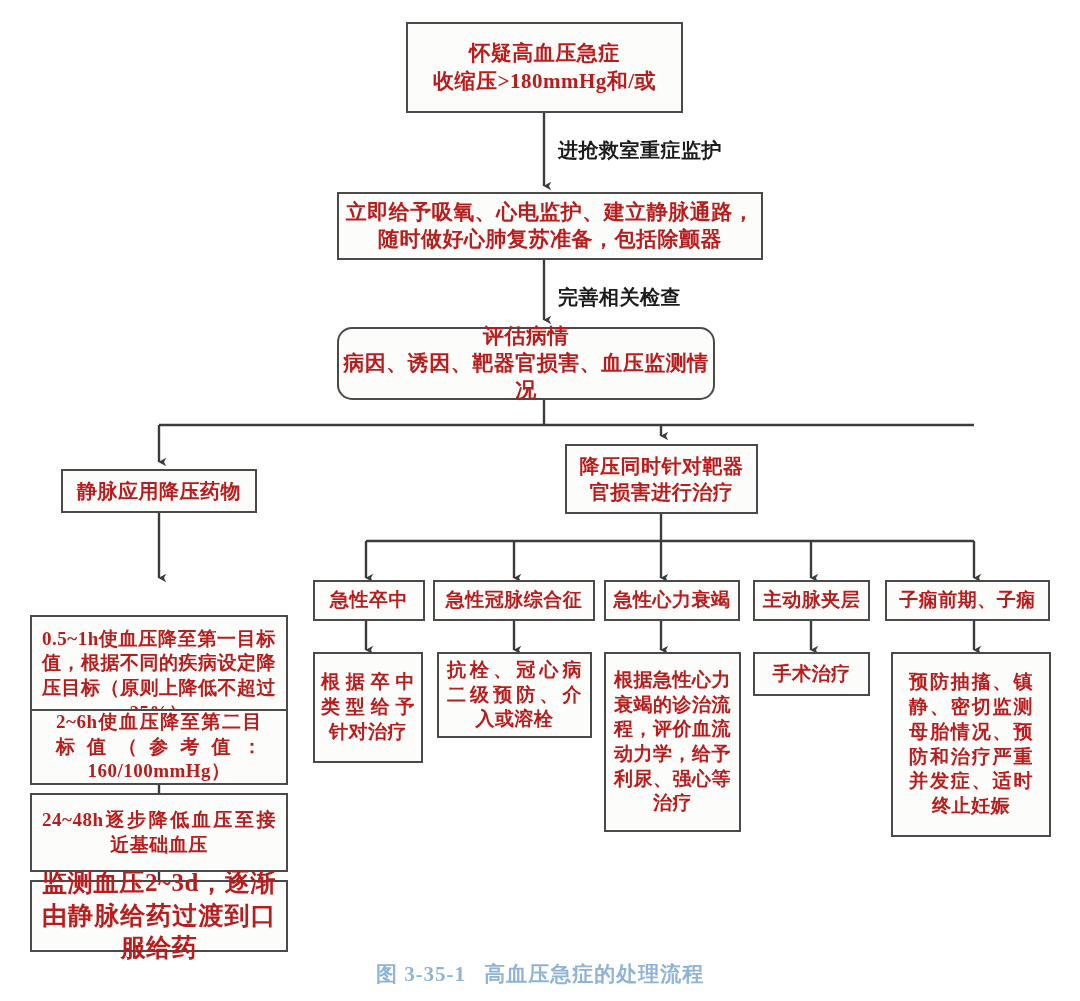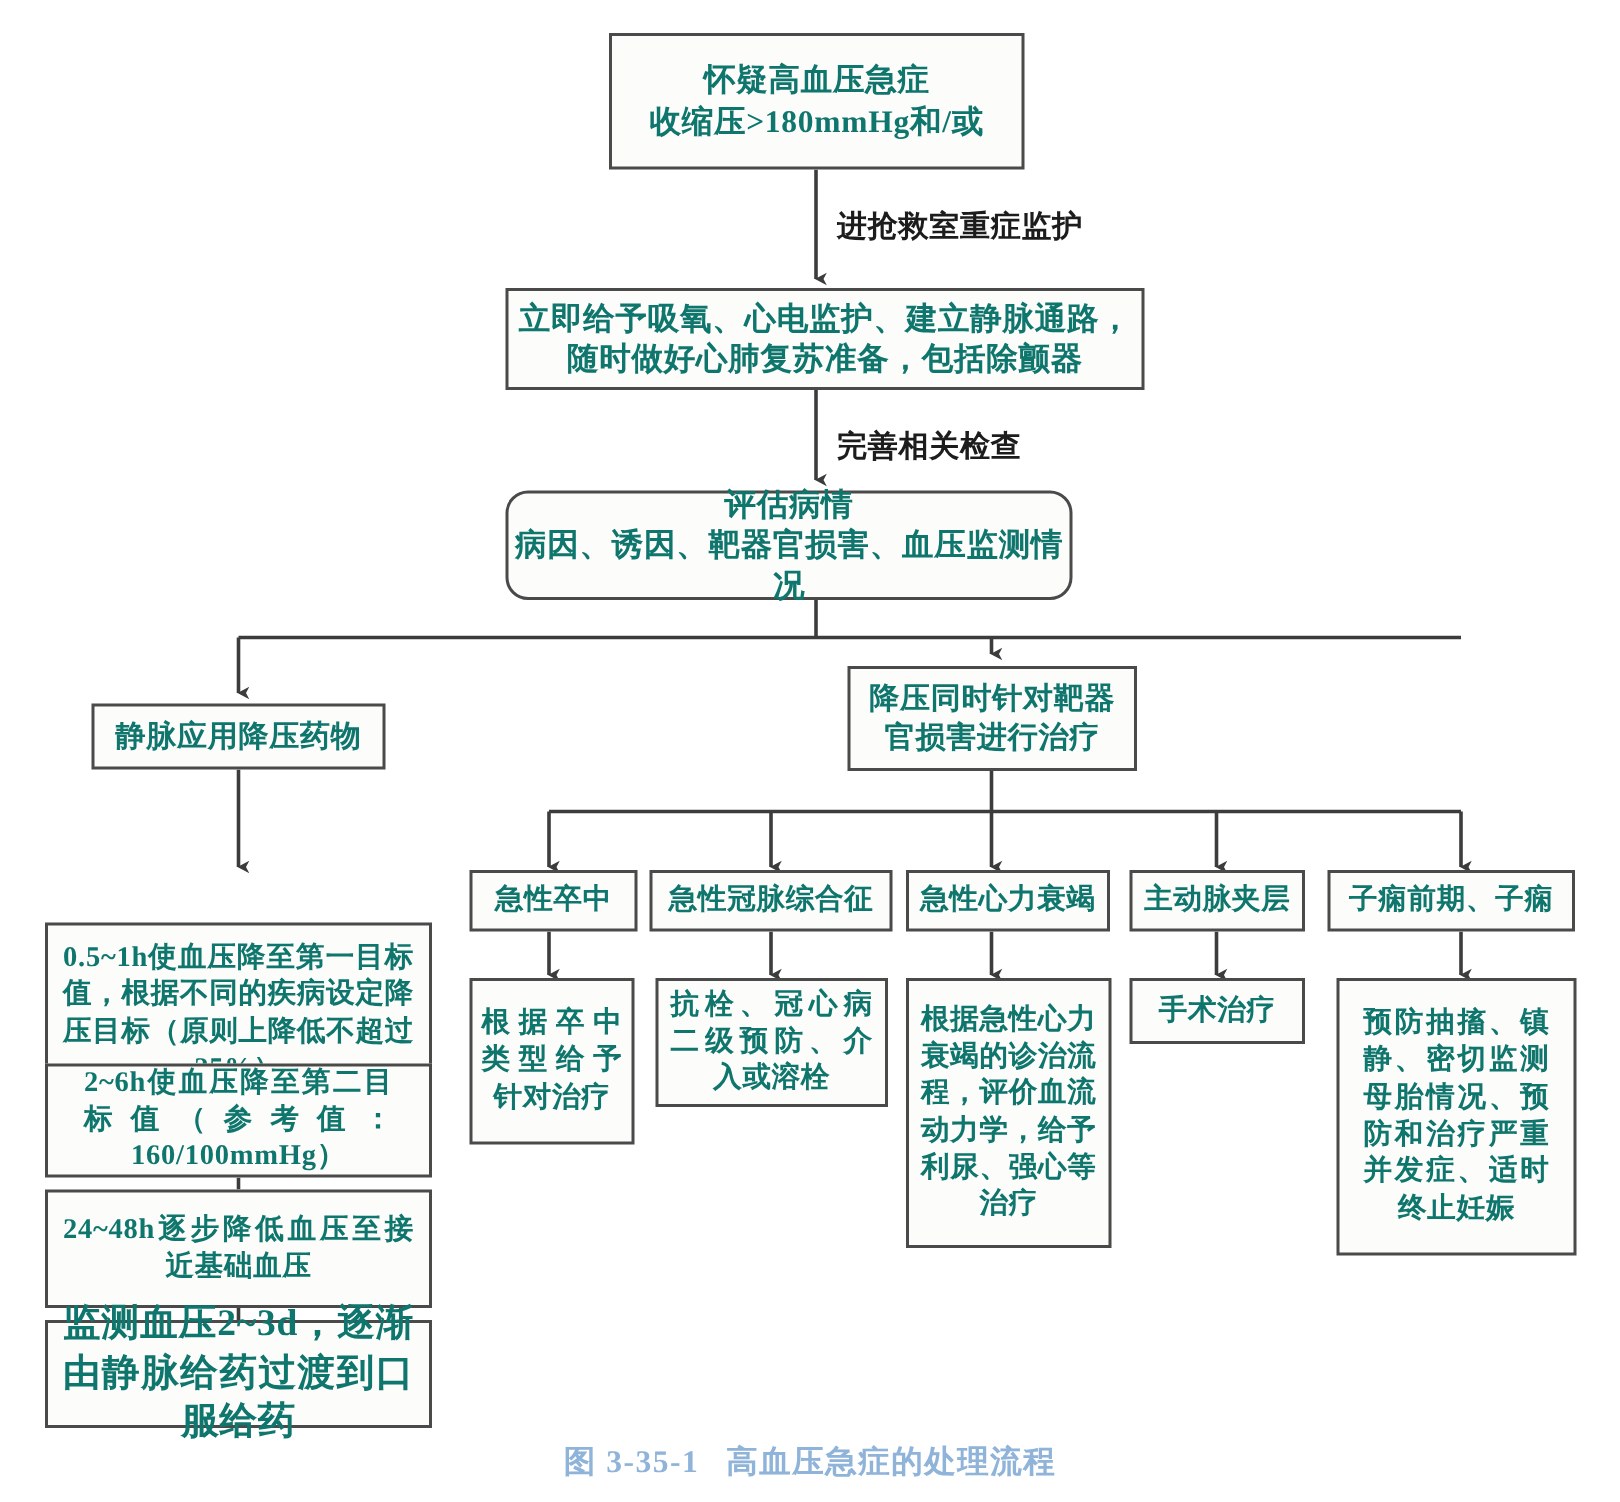--- a/index.html
+++ b/index.html
@@ -19,21 +19,21 @@
   }
   .node {
     position: absolute;
     box-sizing: border-box;
     border: 2px solid #4a4a4a;
     background: #fcfcfa;
     display: flex;
     align-items: center;
     justify-content: center;
     text-align: center;
-    color: #0f766e;
+    color: #b91c1c;
     line-height: 1.30;
     letter-spacing: 0.5px;
     padding: 2px 4px;
     font-weight: 600;
   }
   .node.just {
     text-align: justify;
     text-align-last: center;
   }
   .edge-label {

